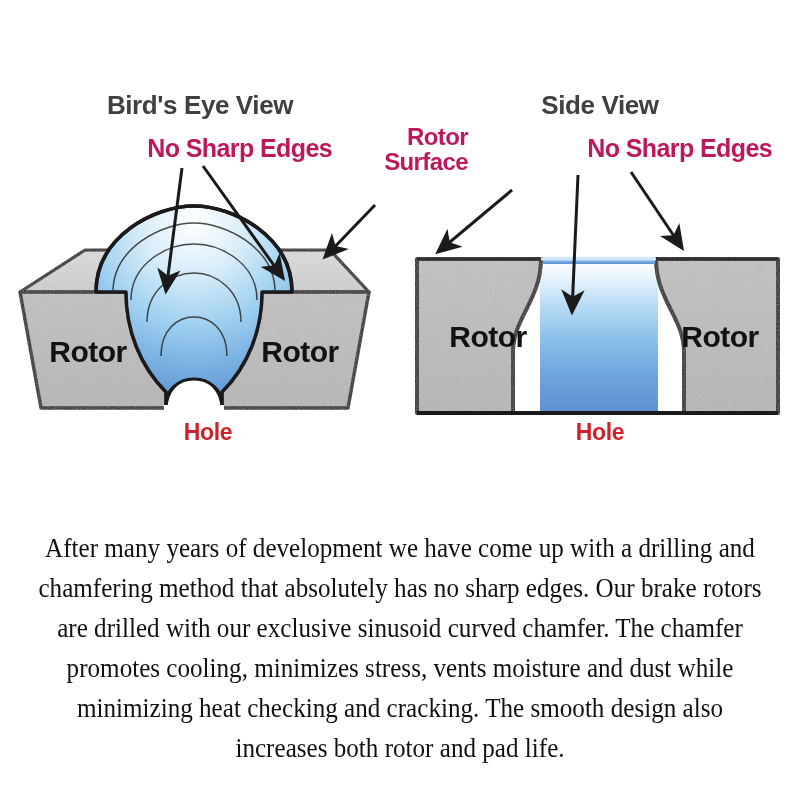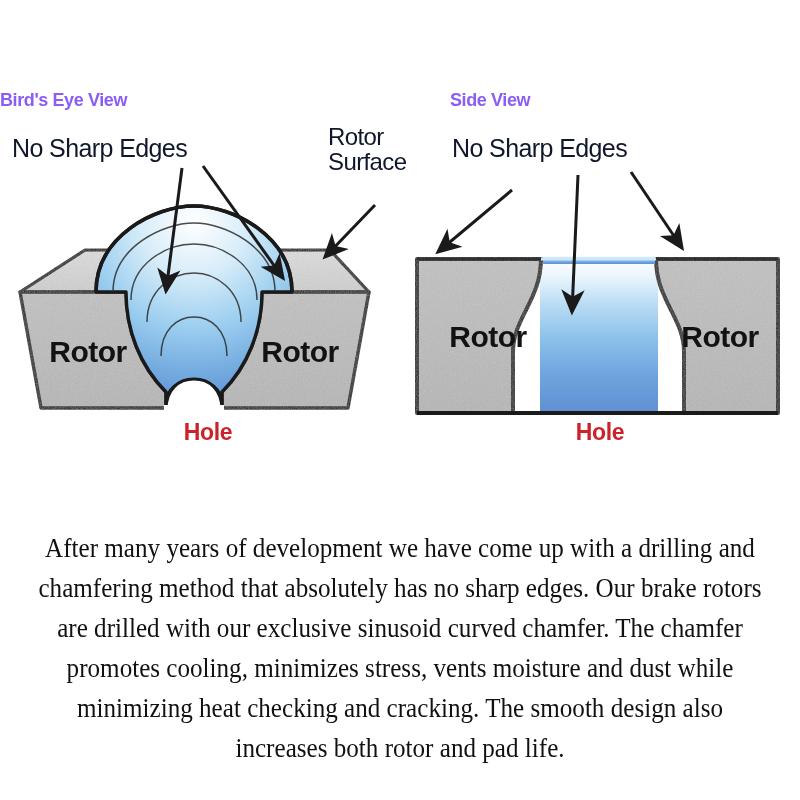--- a/index.html
+++ b/index.html
@@ -19,37 +19,37 @@
   #figure {
     position: absolute;
     left: 0;
     top: 0;
     width: 800px;
     height: 800px;
   }
 
   .heading {
     position: absolute;
-    color: #8b5cf6;
-    font-family: "Liberation Sans", sans-serif;
-    font-weight: bold;
-    font-size: 18px;
+    color: #404040;
+    font-family: "Liberation Sans", sans-serif;
+    font-weight: bold;
+    font-size: 26px;
     letter-spacing: -0.4px;
     white-space: nowrap;
-    text-align: left;
+    text-align: center;
   }
   .label {
     position: absolute;
-    color: #0f172a;
-    font-family: "Liberation Sans", sans-serif;
-    font-weight: normal;
+    color: #be185d;
+    font-family: "Liberation Sans", sans-serif;
+    font-weight: bold;
     font-size: 25px;
     letter-spacing: -0.6px;
     white-space: nowrap;
-    text-align: left;
+    text-align: right;
     line-height: 1.06;
   }
   .label.small {
     font-size: 24px;
   }
   .rotor-word {
     position: absolute;
     color: #121212;
     font-family: "Liberation Sans", sans-serif;
     font-weight: bold;

